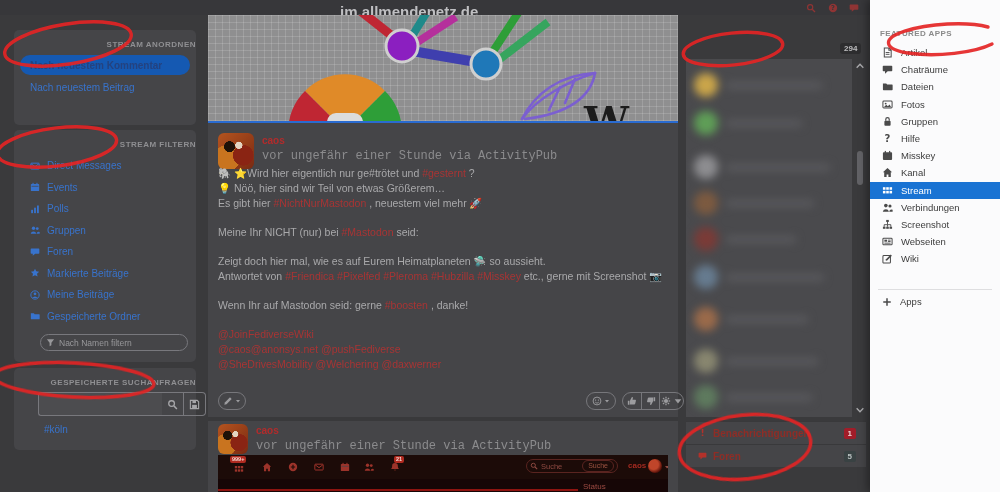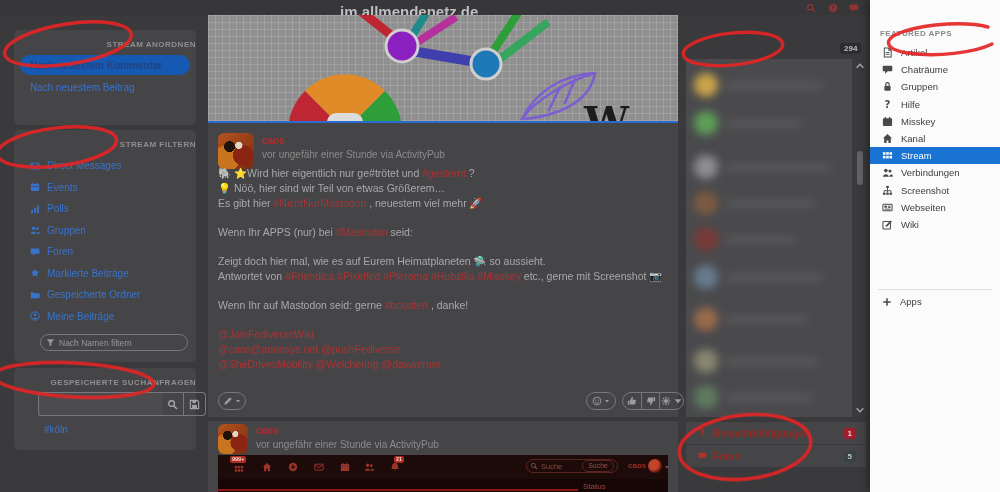--- a/index.html
+++ b/index.html
@@ -48,21 +48,21 @@
   .post { background:#454548; }
   .avatar { border-radius:6px;
      background:
        radial-gradient(circle at 32% 38%, #1f1208 0 16%, transparent 17%),
        radial-gradient(circle at 58% 34%, #e4d6c2 0 11%, transparent 12%),
        radial-gradient(circle at 70% 62%, #8a2413 0 30%, transparent 31%),
        radial-gradient(circle at 25% 70%, #c9741f 0 35%, transparent 36%),
        linear-gradient(135deg,#b5541f,#7a2a12);
   }
   .author { font-size:10px; font-weight:bold; color:#b32b2b; }
-  .meta { font-size:10px; color:#8b8b8d; }
+  .meta { font-size:12px; color:#8b8b8d;font-family:Liberation Mono, monospace; }
   .content { left:218px; top:166px; width:446px; font-size:10.5px; line-height:15px; color:#a9a9ab; }
   .content .tag { color:#a83434; }
   .pgap { margin-top:14px; }
   .actionbar { left:218px; top:392px; width:450px; height:20px; }
   .abtn { position:absolute; height:18px; border:1px solid #77777b; border-radius:9px; background:transparent;
      color:#9c9c9f; display:flex; align-items:center; justify-content:center; gap:2px; cursor:pointer; }
   .abtn .ic { width:10px; height:10px; }
   .abtn .caret { width:6px; height:6px; }
   .grp { position:absolute; height:18px; border:1px solid #77777b; border-radius:9px; display:flex; }
   .gcell { height:16px; display:flex; align-items:center; justify-content:center; gap:2px; color:#9c9c9f; cursor:pointer; }
@@ -214,34 +214,34 @@
           <span class="ic">
             <svg viewBox="0 0 12 12">
               <path d="M6,.8 7.5,4 11,4.4 8.4,6.8 9.1,10.3 6,8.6 2.9,10.3 3.6,6.8 1,4.4 4.5,4z" fill="currentColor"></path>
             </svg>
           </span>
           <span>Markierte Beiträge</span>
         </div>
       <div class="sb-link">
           <span class="ic">
             <svg viewBox="0 0 12 12">
-              <path d="M1,2.6h3.6l1,1.3H11a.6.6 0 0 1 .6.6v4.8a.7.7 0 0 1-.7.7H1.7a.7.7 0 0 1-.7-.7z" fill="currentColor"></path>
-            </svg>
-          </span>
-          <span>Gespeicherte Ordner</span>
-        </div>
-      <div class="sb-link">
-          <span class="ic">
-            <svg viewBox="0 0 12 12">
               <circle cx="6" cy="6" r="5" fill="none" stroke="currentColor" stroke-width="1.2"></circle>
               <circle cx="6" cy="4.6" r="1.7" fill="currentColor"></circle>
               <path d="M2.9,9.7a3.5,3.5 0 0 1 6.2,0" fill="currentColor"></path>
             </svg>
           </span>
           <span>Meine Beiträge</span>
+        </div>
+      <div class="sb-link">
+          <span class="ic">
+            <svg viewBox="0 0 12 12">
+              <path d="M1,2.6h3.6l1,1.3H11a.6.6 0 0 1 .6.6v4.8a.7.7 0 0 1-.7.7H1.7a.7.7 0 0 1-.7-.7z" fill="currentColor"></path>
+            </svg>
+          </span>
+          <span>Gespeicherte Ordner</span>
         </div>
     </div>
     <span class="abs ic flt-ic" style="left:32px;top:208px;">
         <svg viewBox="0 0 12 12">
           <path d="M1.2,1.8h9.6L7.2,6.2v3.4L4.8,11V6.2z" fill="currentColor"></path>
         </svg>
       </span>
     <input class="abs filter-input" style="top: 204px; left: 26px;" placeholder="Nach Namen filtern">
   </div>
 
@@ -309,21 +309,21 @@
 
   <div class="abs post" style="left:208px;top:123px;width:470px;height:294px;"></div>
   <div class="abs avatar" style="left:218px;top:133px;width:36px;height:36px;"></div>
   <a class="abs author" style="left:262px;top:135px;">caos</a>
   <div class="abs meta" style="left:262px;top:149px;">vor ungefähr einer Stunde via ActivityPub</div>
 
   <div class="abs content">
     <div class="line"><span>🐘 ⭐Wird hier eigentlich nur ge#trötet und </span><a class="tag">#gesternt</a><span> ?</span></div>
     <div class="line"><span>💡 Nöö, hier sind wir Teil von etwas Größerem…</span></div>
     <div class="line"><span>Es gibt hier </span><a class="tag">#NichtNurMastodon</a><span> , neuestem viel mehr 🚀</span></div>
-    <div class="line pgap"><span>Wenn Ihr APPS (nur) bei </span><a class="tag">#Mastodon</a><span> seid:</span></div>
+    <div class="line pgap"><span>Meine Ihr NICHT (nur) bei </span><a class="tag">#Mastodon</a><span> seid:</span></div>
     <div class="line pgap"><span>Zeigt doch hier mal, wie es auf Eurem Heimatplaneten 🛸 so aussieht.</span></div>
     <div class="line"><span>Antwortet von </span><a class="tag">#Friendica #Pixelfed #Pleroma #Hubzilla #Misskey</a><span> etc., gerne mit Screenshot 📷</span></div>
     <div class="line pgap"><span>Wenn Ihr auf Mastodon seid: gerne </span><a class="tag">#boosten</a><span> , danke!</span></div>
     <div class="line pgap"><a class="tag">@JoinFediverseWiki</a></div>
     <div class="line"><a class="tag">@caos@anonsys.net @pushFediverse</a></div>
     <div class="line"><a class="tag">@SheDrivesMobility @Welchering @daxwerner</a></div>
   </div>
 
   <div class="abs actionbar">
     <button class="abtn" style="left:0;width:28px;">
@@ -586,20 +586,38 @@
         <span class="ic">
           <svg viewBox="0 0 12 12">
             <path d="M1.6,1.8h8.8a.8.8 0 0 1 .8.8v4.6a.8.8 0 0 1-.8.8H6.2L3.3,10.6V8H1.6a.8.8 0 0 1-.8-.8V2.6a.8.8 0 0 1 .8-.8z" fill="currentColor"></path>
           </svg>
         </span>
         <span>Chaträume</span>
       </li>
     <li>
         <span class="ic">
           <svg viewBox="0 0 12 12">
+            <path d="M1,2.6h3.6l1,1.3H11a.6.6 0 0 1 .6.6v4.8a.7.7 0 0 1-.7.7H1.7a.7.7 0 0 1-.7-.7z" fill="currentColor"></path>
+          </svg>
+        </span>
+        <span>Dateien</span>
+      </li>
+    <li>
+        <span class="ic">
+          <svg viewBox="0 0 12 12">
+            <rect x="1" y="2.2" width="10" height="7.6" rx="1" fill="none" stroke="currentColor" stroke-width="1.1"></rect>
+            <circle cx="4" cy="5" r="1" fill="currentColor"></circle>
+            <path d="M2,9l2.6-2.6L6.4,8l1.8-2L10,9z" fill="currentColor"></path>
+          </svg>
+        </span>
+        <span>Fotos</span>
+      </li>
+    <li>
+        <span class="ic">
+          <svg viewBox="0 0 12 12">
             <rect x="2.6" y="5.2" width="6.8" height="5.4" rx="1" fill="currentColor"></rect>
             <path d="M4.1,5.2V3.7a1.9,1.9 0 0 1 3.8,0v1.5" fill="none" stroke="currentColor" stroke-width="1.3"></path>
           </svg>
         </span>
         <span>Gruppen</span>
       </li>
     <li>
         <span class="ic">
           <svg viewBox="0 0 12 12">
             <text x="6" y="10" font-size="11" font-weight="bold" text-anchor="middle" fill="currentColor" font-family="DejaVu Sans">?</text>

